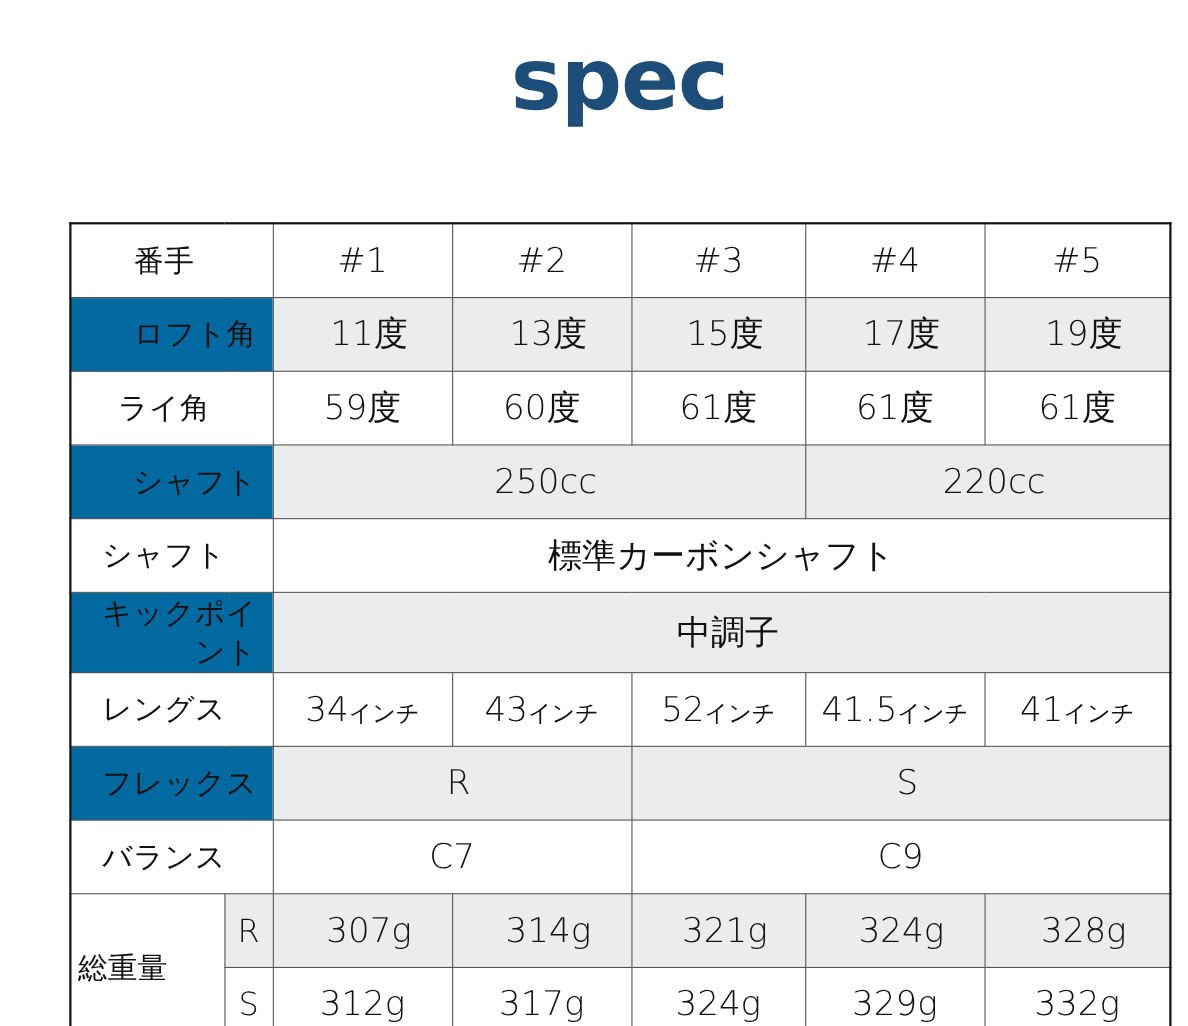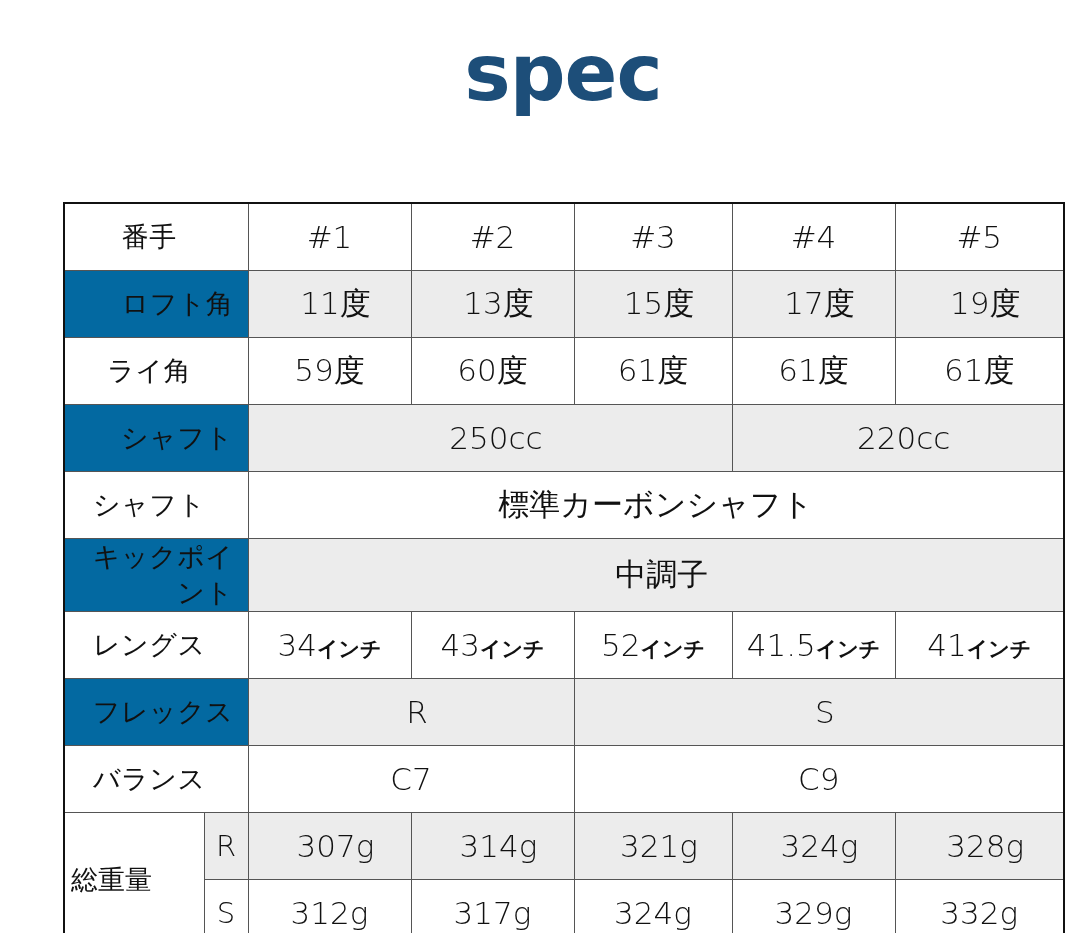--- a/index.html
+++ b/index.html
@@ -87,21 +87,20 @@
     padding: 0;
   }
   table.spec td.weightlabel {
     background: #ffffff;
     text-align: left;
     padding-left: 6px;
     font-size: 27px;
   }
   .unit-small {
     font-size: 21px;
-    font-weight: bold;
   }
 </style>
 </head>
 <body>
 
 <div class="page">
 
   <div class="title">spec</div>
 
   <div class="table-wrap">

